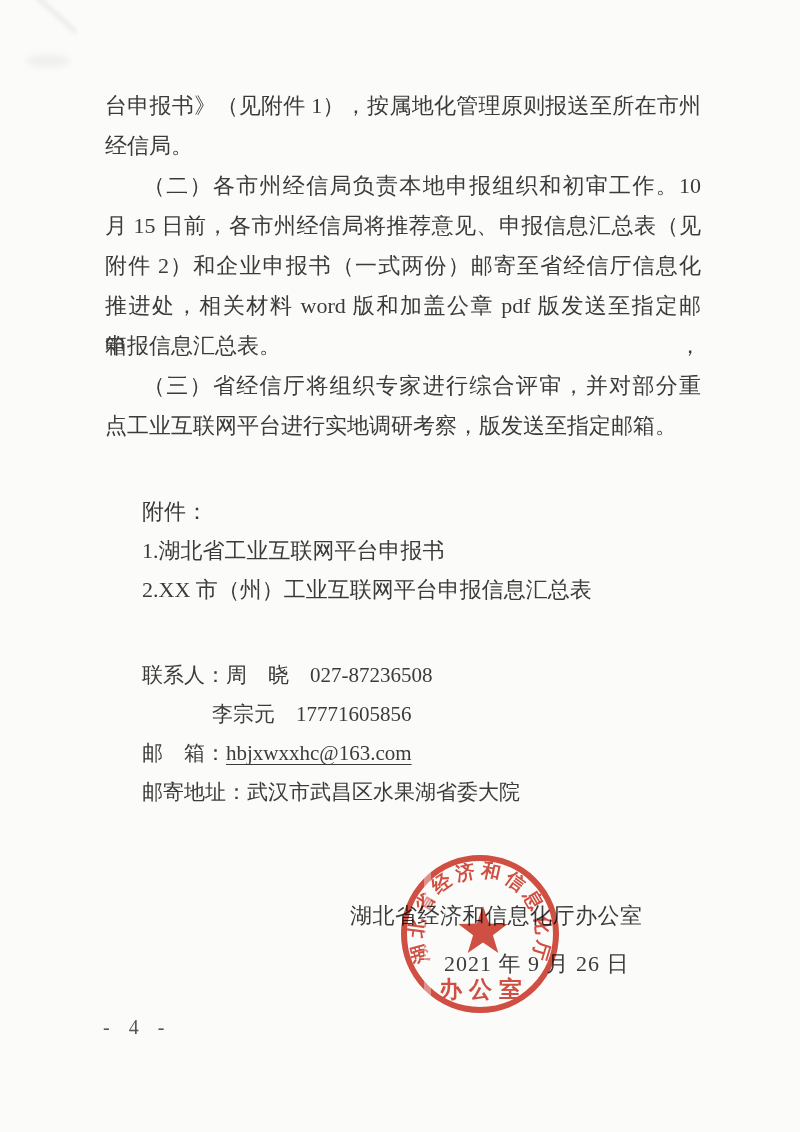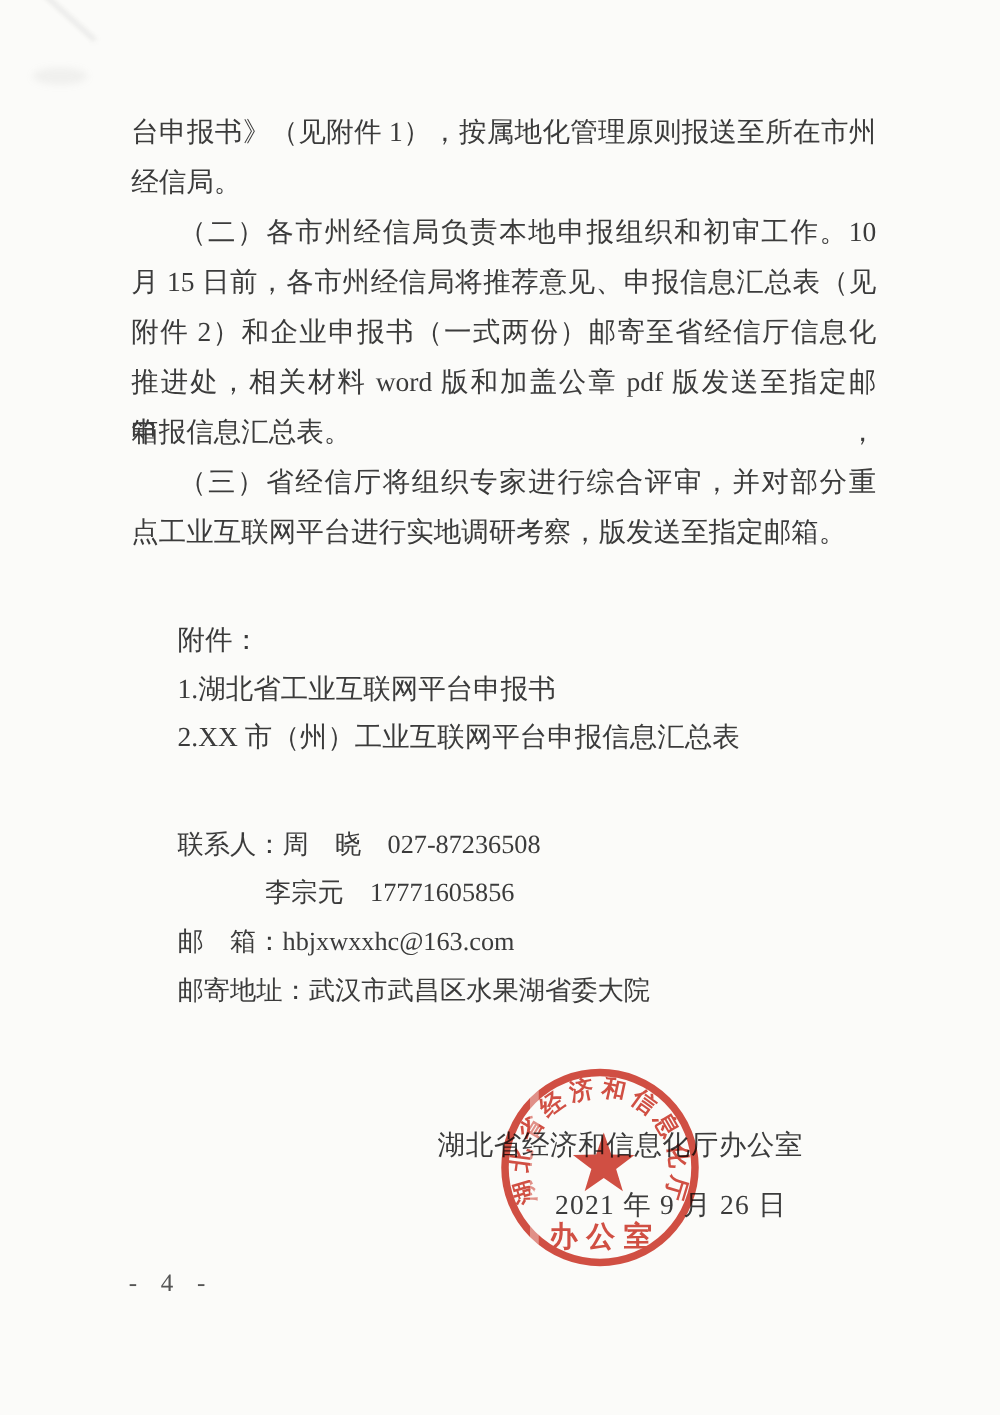--- a/index.html
+++ b/index.html
@@ -18,21 +18,21 @@
   .bline.ind { text-indent:38px; }
 
   
   .attach-block { left:142px; top:492px; width:559px; font-size:22px; }
   .aline { height:39px; line-height:39px; white-space:nowrap; }
 
   
   .contact-block { left:142px; top:656px; width:559px; font-size:21px; }
   .crow { height:39px; line-height:39px; white-space:nowrap; }
   .crow.cont { padding-left:70px; }
-  .cval.u { text-underline-offset:4px; text-decoration-thickness:1px; }
+  .cval.u { text-decoration:underline; text-underline-offset:4px; text-decoration-thickness:1px; }
 
   
   .sig-office { left:350px; top:901px; font-size:22px; letter-spacing:0.5px; }
   .sig-date   { left:396px; top:949px; font-size:22px; letter-spacing:1px;margin-left:48px; }
 
   
   .page-num { left:103px; top:1016px; font-size:20px; letter-spacing:7px; color:#555; }
 
   
   .seal-wrap { left:396px; top:850px; width:170px; height:170px; mix-blend-mode:multiply; }

